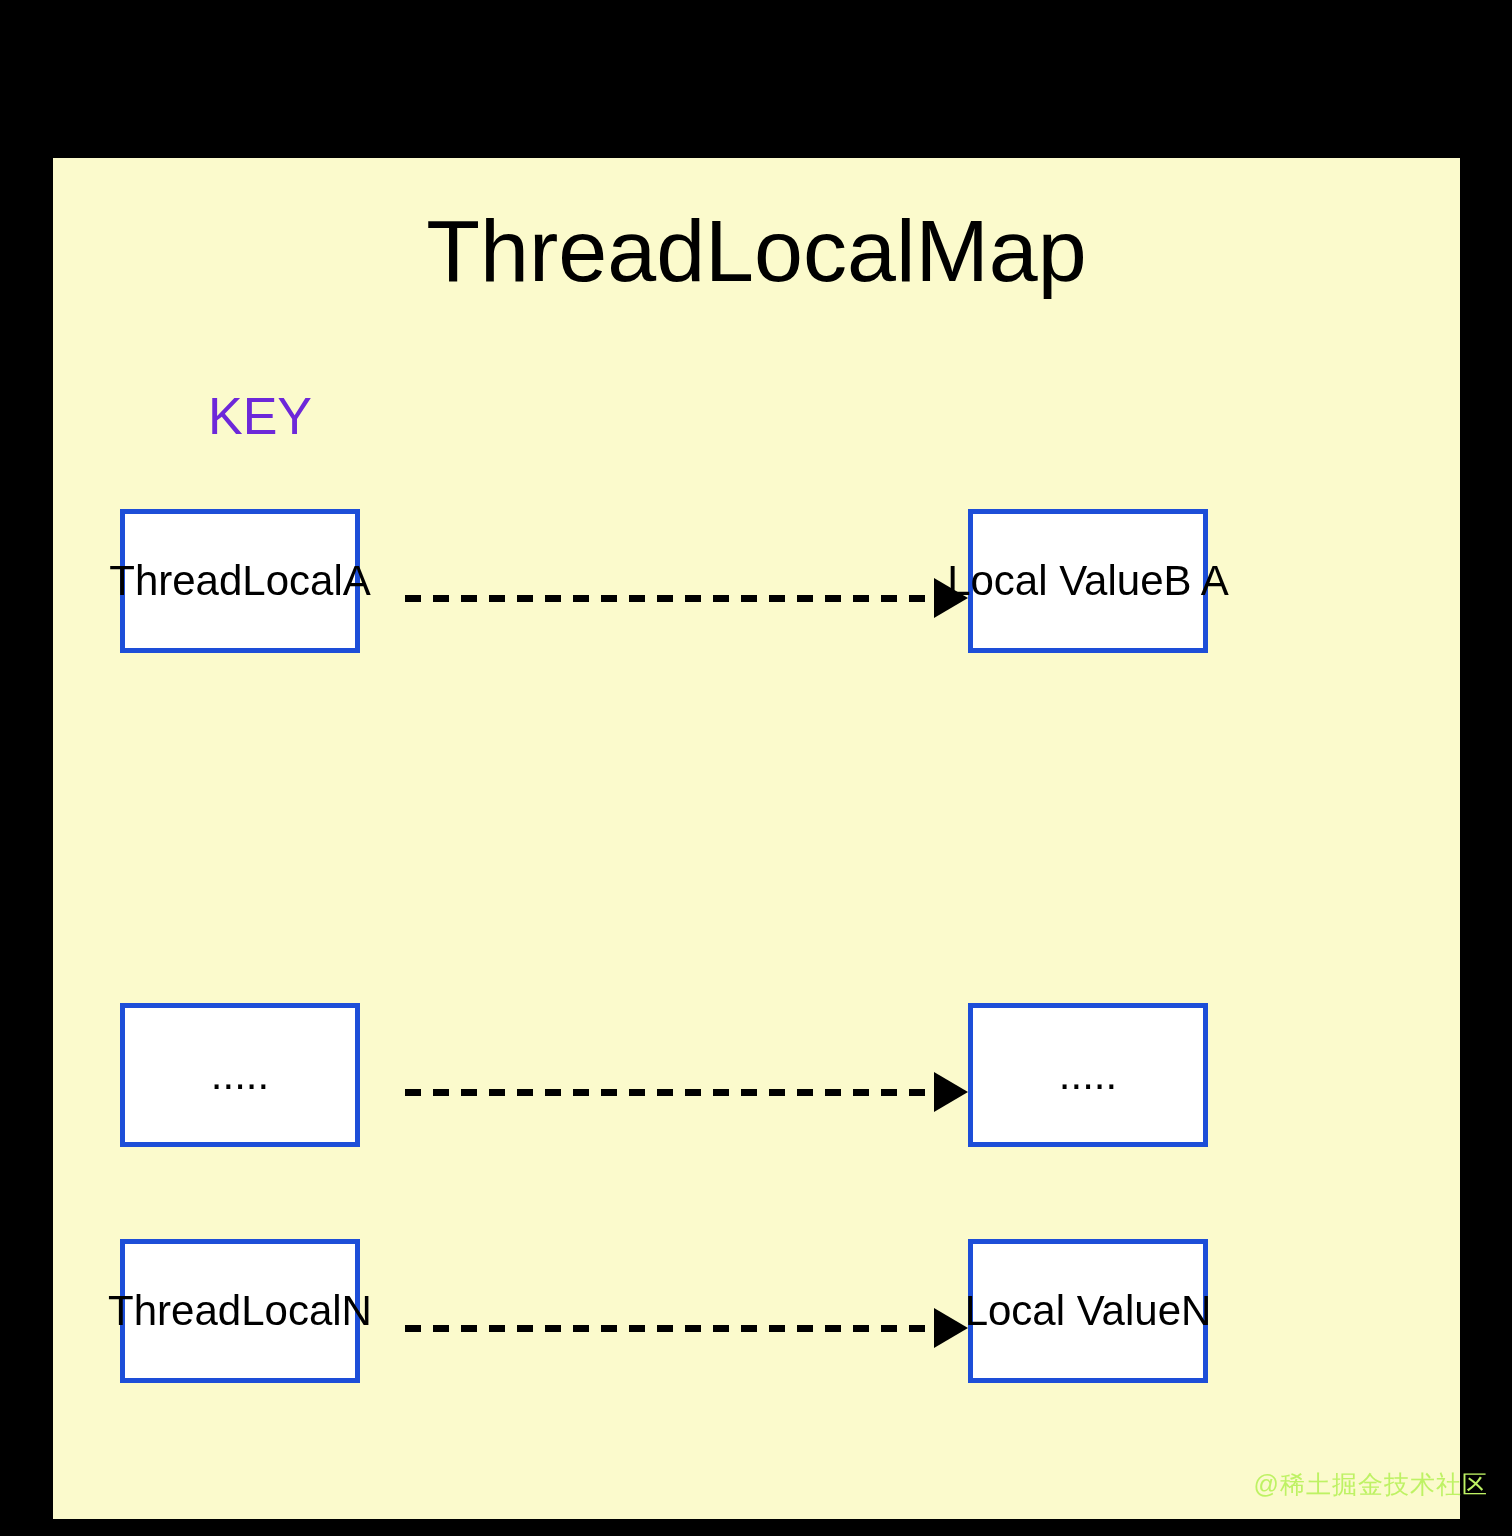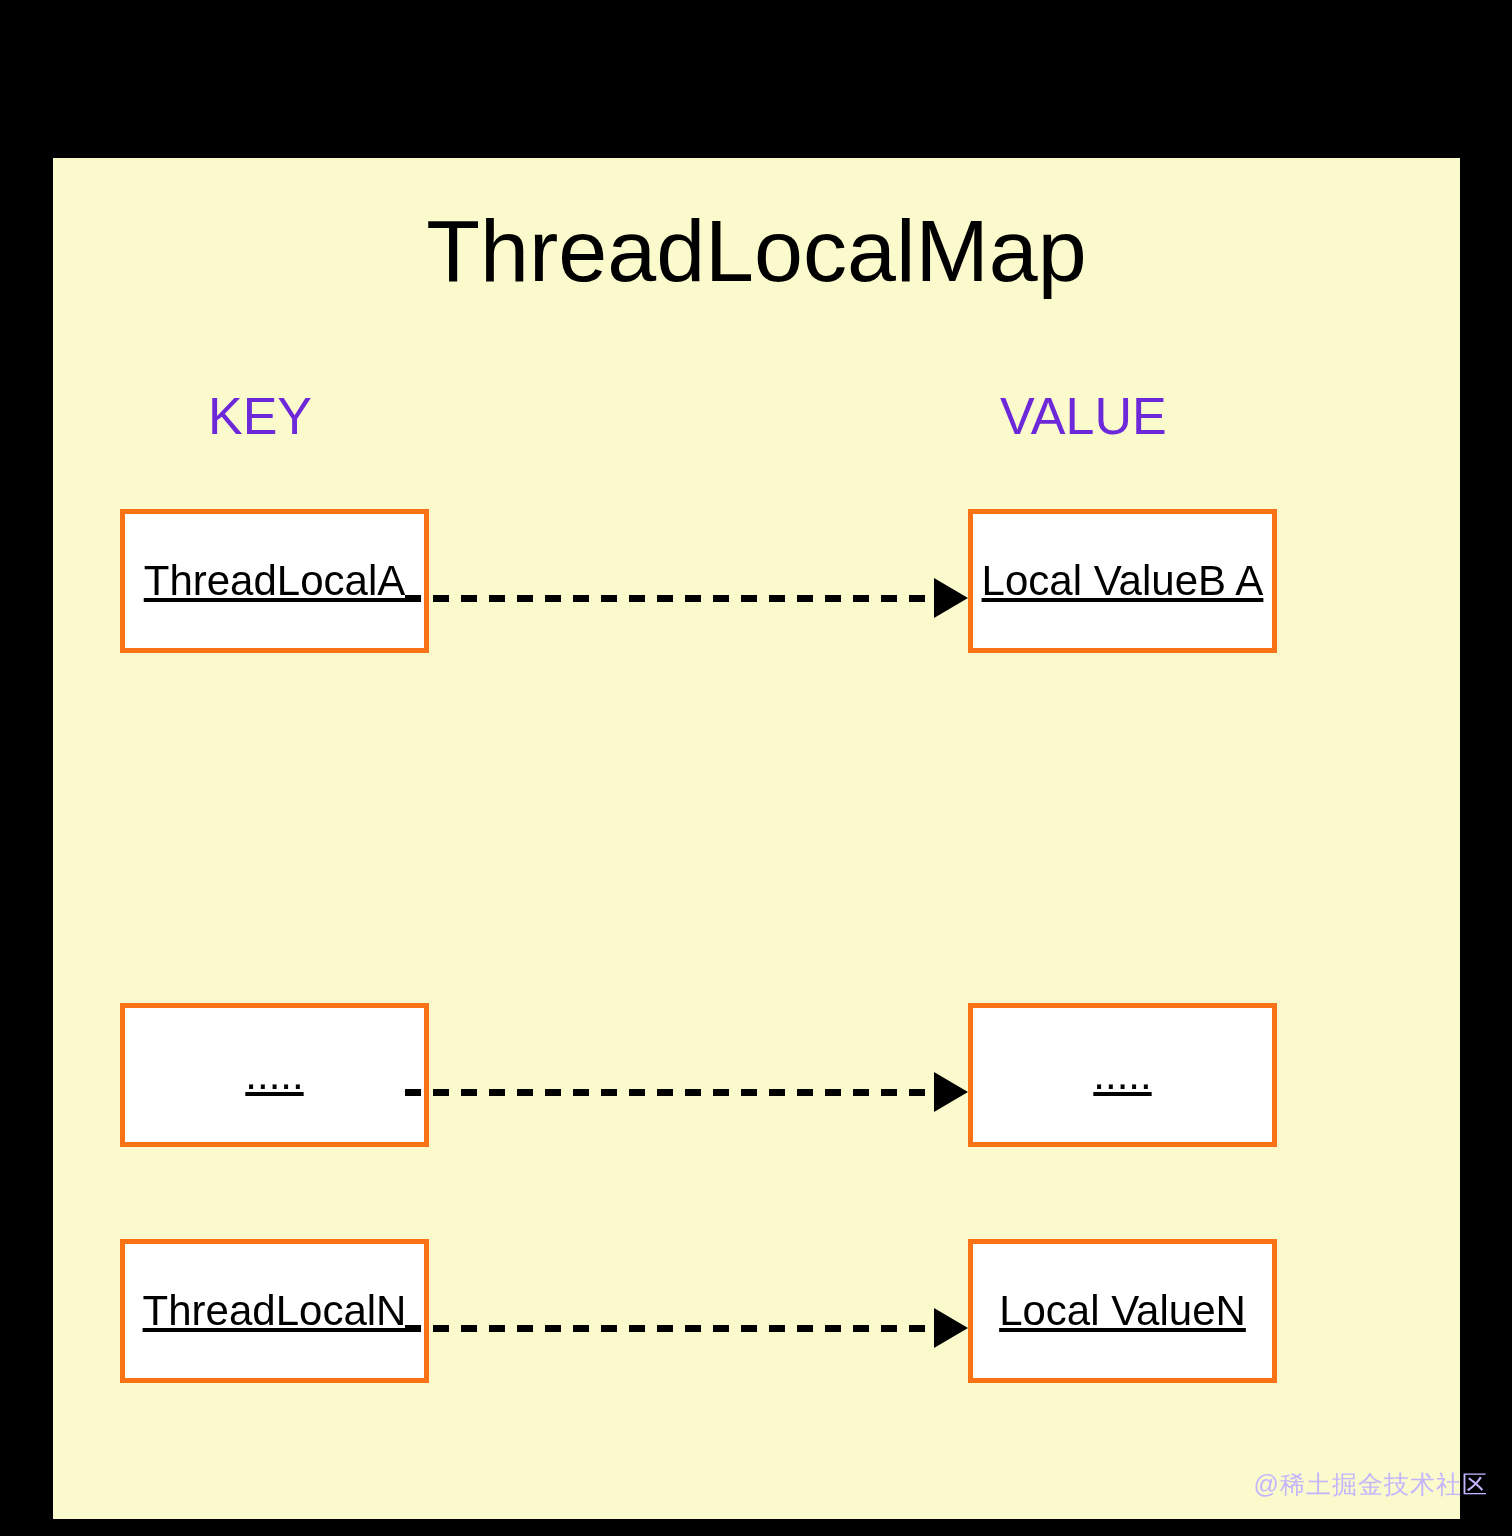--- a/index.html
+++ b/index.html
@@ -54,31 +54,30 @@
   }
   .row.r0 { top: 351px; }
   .row.r1 { top: 588px; }
   .row.r2 { top: 845px; }
   .row.r3 { top: 1081px; }
 
   .node {
     position: absolute;
     top: 0;
     height: 144px;
-    width: 309px;
+    width: 240px;
     background: #FFFFFF;
-    border: 5px solid #f97316;
+    border: 5px solid #1d4ed8;
     box-sizing: border-box;
     display: flex;
     align-items: center;
     justify-content: center;
     font-size: 42px;
     color: #000000;
     white-space: nowrap;
-    text-decoration: underline;
   }
   .node.key-box   { left: 67px; }
   .node.value-box { left: 915px; }
 
   .connector {
     position: absolute;
     left: 352px;
     top: 69px;
     width: 563px;
     height: 40px;
@@ -99,36 +98,35 @@
     height: 0;
     border-top: 20px solid transparent;
     border-bottom: 20px solid transparent;
     border-left: 34px solid #000000;
   }
   .watermark {
     position: absolute;
     top: 1468px;
     right: 24px;
     font-size: 25px;
-    color: #c4b5fd;
+    color: #bef264;
     letter-spacing: 1px;
     white-space: nowrap;
     text-align: right;
   }
 </style>
 </head>
 <body>
 
 <div class="canvas">
   <div class="panel">
 
     <div class="diagram-title">ThreadLocalMap</div>
 
     <div class="col-label key">KEY</div>
-    <div class="col-label value">VALUE</div>
 
     <div class="row r0">
       <div class="node key-box">ThreadLocalA</div>
       <div class="connector">
         <div class="dash-line"></div>
         <div class="arrow-head"></div>
       </div>
       <div class="node value-box">Local ValueB A</div>
     </div>
 

